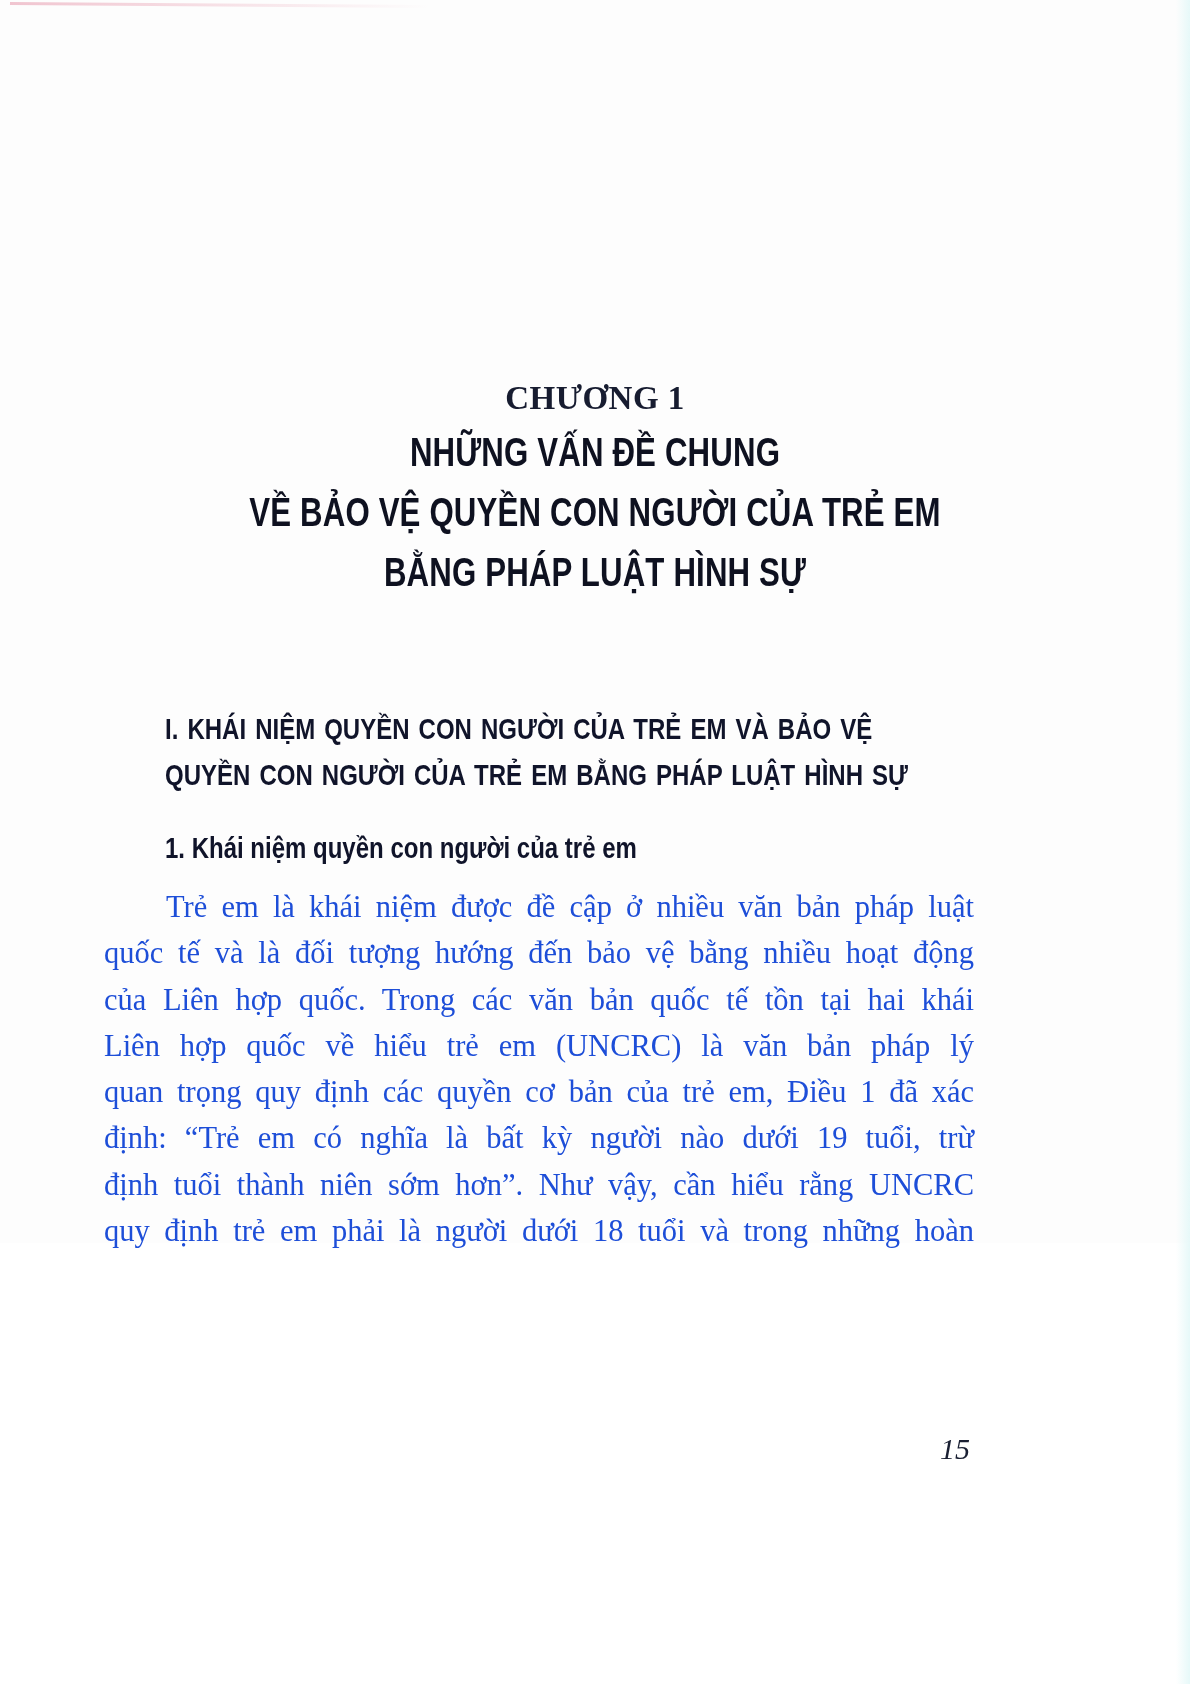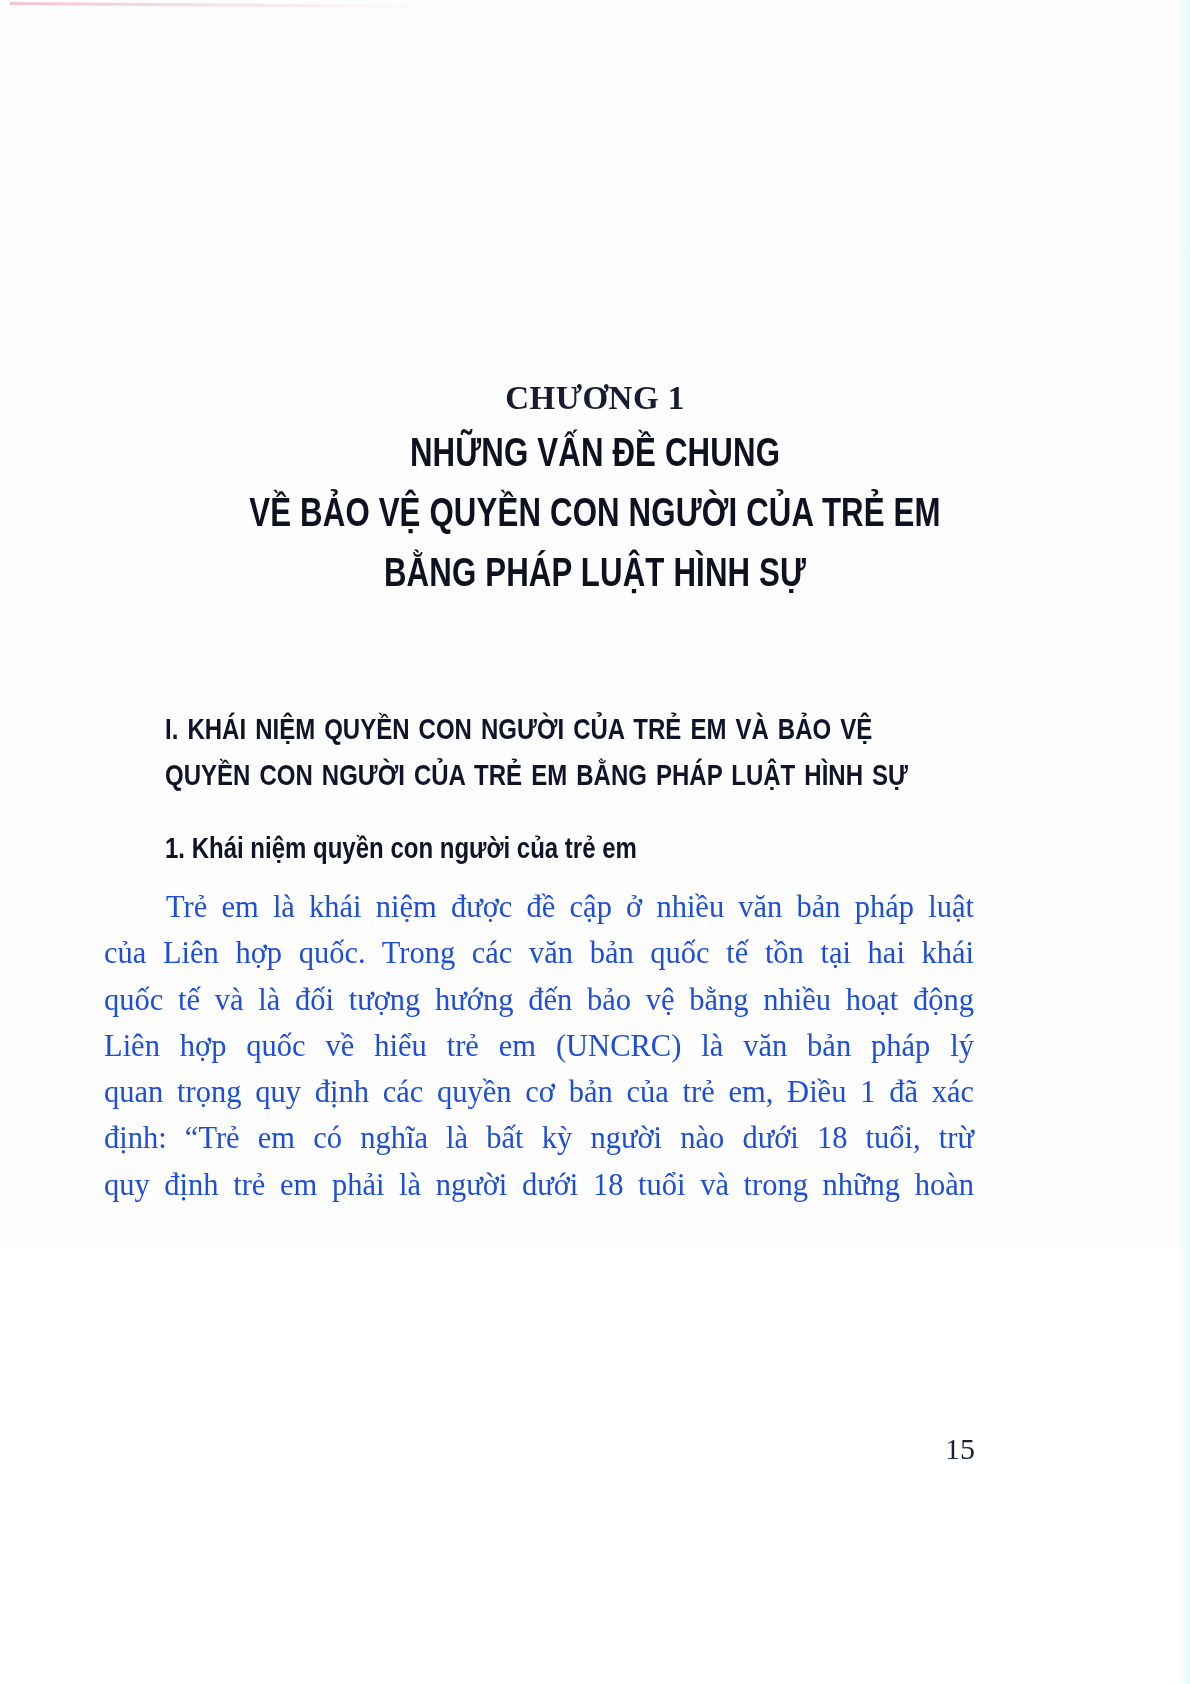--- a/index.html
+++ b/index.html
@@ -114,24 +114,25 @@
     }
     .body-line.first {
       text-indent: 62px;
     }
 
     .page-number {
       position: absolute;
       left: 940px;
       top: 1432px;
       width: 40px;
-      text-align: center;
+      text-align: left;
       font-family: "Liberation Serif", "DejaVu Serif", serif;
       font-size: 30px;
       color: #1a2033;
+      font-style: italic;
     }
   </style>
 </head>
 <body>
 
 <div class="page">
   <div class="top-edge"></div>
   <div class="right-edge"></div>
 
   <div class="chapter-label">CHƯƠNG 1</div>
@@ -140,22 +141,23 @@
   <div class="title-line t2">VỀ BẢO VỆ QUYỀN CON NGƯỜI CỦA TRẺ EM</div>
   <div class="title-line t3">BẰNG PHÁP LUẬT HÌNH SỰ</div>
 
   <div class="section-heading sh1">I. KHÁI NIỆM QUYỀN CON NGƯỜI CỦA TRẺ EM VÀ BẢO VỆ</div>
   <div class="section-heading sh2">QUYỀN CON NGƯỜI CỦA TRẺ EM BẰNG PHÁP LUẬT HÌNH SỰ</div>
 
   <div class="subsection-heading">1. Khái niệm quyền con người của trẻ em</div>
 
   <div class="body-text">
     <span class="body-line first">Trẻ em là khái niệm được đề cập ở nhiều văn bản pháp luật</span>
+    <span class="body-line">quốc tế và là đối tượng hướng đến bảo vệ bằng nhiều hoạt động</span>
     <span class="body-line">của Liên hợp quốc. Trong các văn bản quốc tế tồn tại hai khái</span>
-    <span class="body-line">quốc tế và là đối tượng hướng đến bảo vệ bằng nhiều hoạt động</span>
     <span class="body-line">Liên hợp quốc về hiểu trẻ em (UNCRC) là văn bản pháp lý</span>
     <span class="body-line">quan trọng quy định các quyền cơ bản của trẻ em, Điều 1 đã xác</span>
-    <span class="body-line">định: “Trẻ em có nghĩa là bất kỳ người nào dưới 18 tuổi, trừ</span>
+    <span class="body-line">định: “Trẻ em có nghĩa là bất kỳ người nào dưới 19 tuổi, trừ</span>
+    <span class="body-line">định tuổi thành niên sớm hơn”. Như vậy, cần hiểu rằng UNCRC</span>
     <span class="body-line">quy định trẻ em phải là người dưới 18 tuổi và trong những hoàn</span>
   </div>
 
   <div class="page-number">15</div>
 </div>
 
 </body></html>

